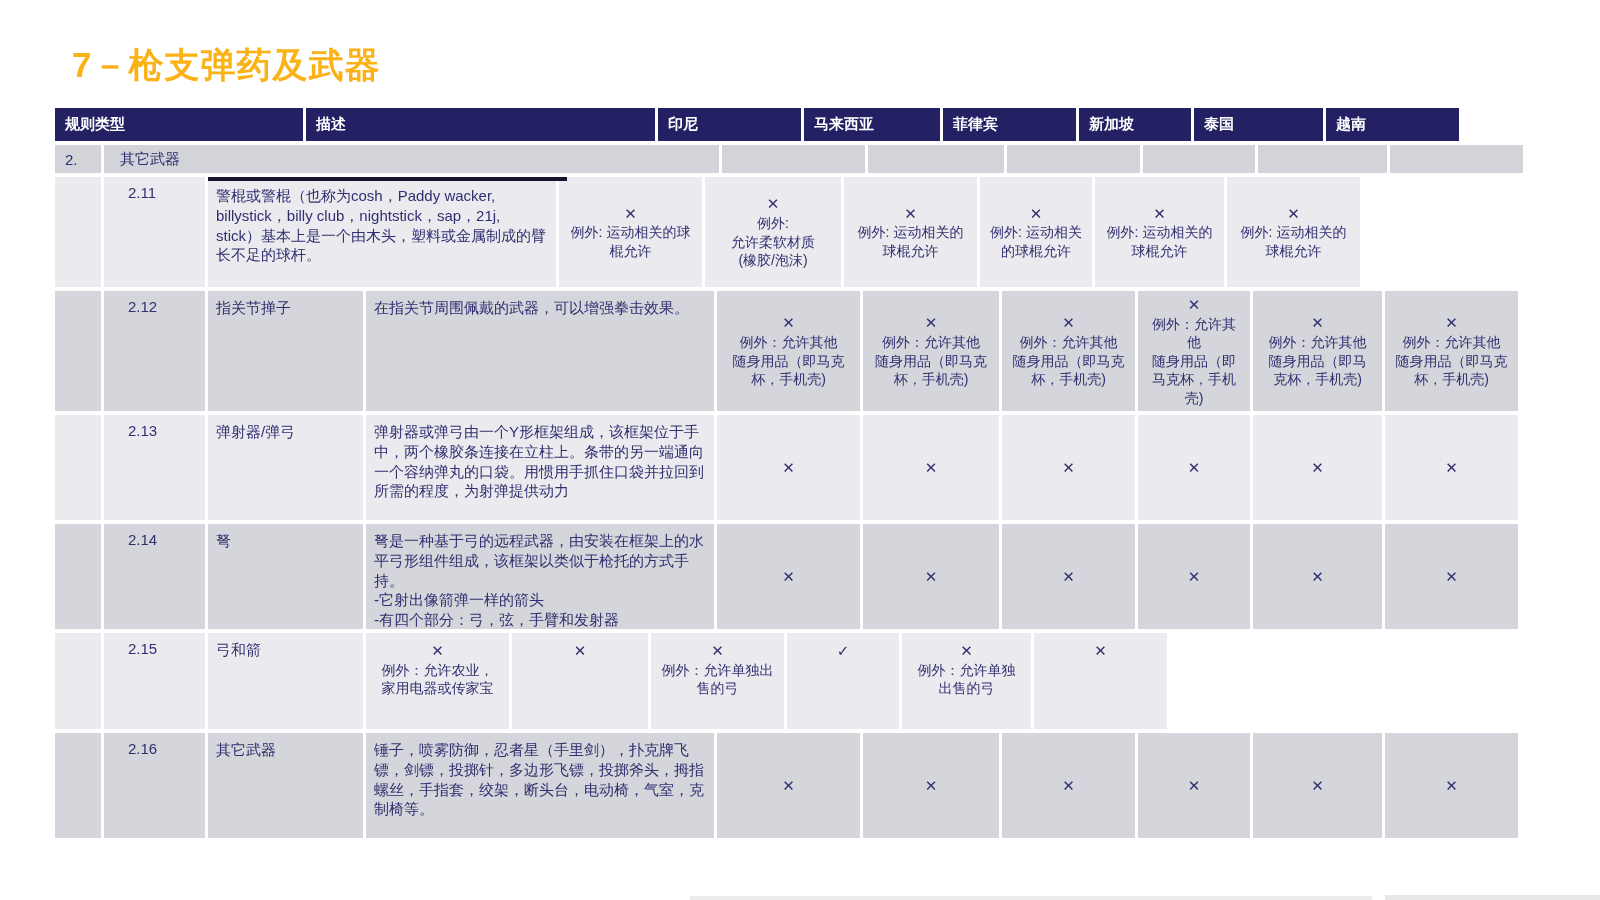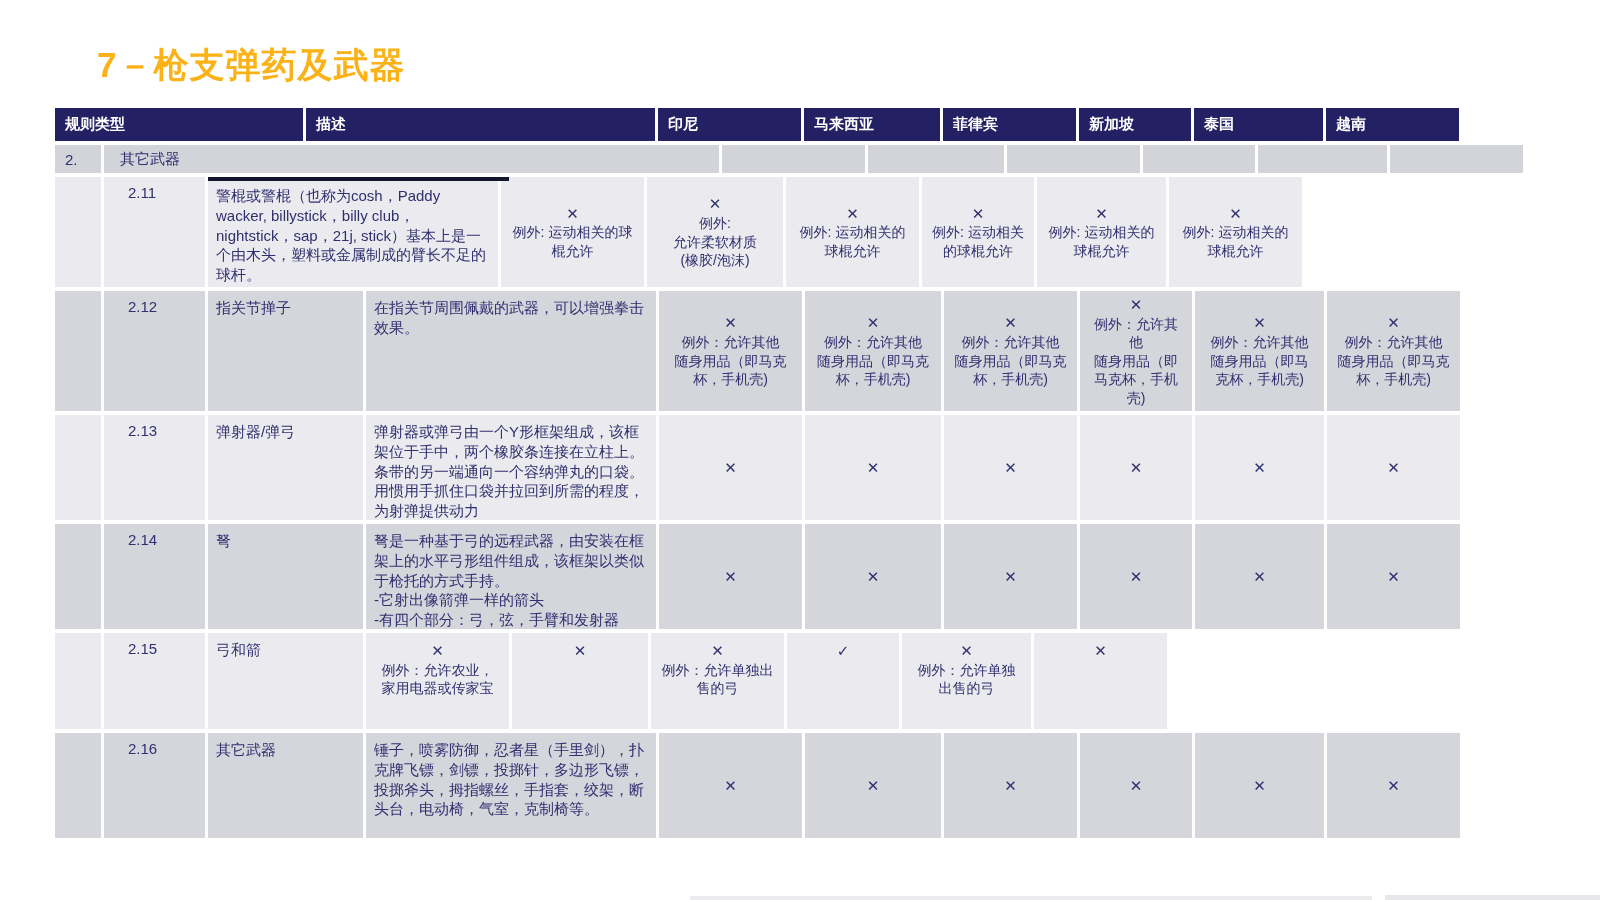--- a/index.html
+++ b/index.html
@@ -3,33 +3,33 @@
 <meta charset="utf-8">
 <style>
   html,body{margin:0;padding:0}
   body{
     width:1600px;height:900px;overflow:hidden;position:relative;
     background:#ffffff;color:#312f6f;
     font-family:"Liberation Sans","DejaVu Sans",sans-serif;
   }
   .title{
     position:absolute;left:72px;top:42px;
-    font-size:35px;font-weight:bold;color:#fbb217;letter-spacing:1px;margin-left:25px;
+    font-size:35px;font-weight:bold;color:#fbb217;letter-spacing:1px;
   }
   .tbl{position:absolute;left:55px;top:108px;display:flex;flex-direction:column;row-gap:4px}
   .row{display:flex;column-gap:3px}
   .cell{box-sizing:border-box;flex:0 0 auto;height:100%}
   
   .head{height:33px}
   .head .cell{
     background:#232163;color:#ffffff;font-weight:bold;font-size:15px;
     display:flex;align-items:center;padding-left:10px;text-align:center;
   }
   .w-h0{width:248px}.w-h1{width:349px}
-  .w-num{width:46px}.w-id{width:101px}.w-name{width:155px}.w-desc{width:290px}
+  .w-num{width:46px}.w-id{width:101px}.w-name{width:155px}.w-desc{width:348px}
   .w-merge{width:615px}
   .w-c0{width:143px}.w-c1{width:136px}.w-c2{width:133px}.w-c3{width:112px}.w-c4{width:129px}.w-c5{width:133px}
   
   .sec{height:28px}
   .sec .cell{background:#d3d3da;font-size:15px;display:flex;align-items:center}
   .sec .num{padding-left:10px}
   .sec .merge{padding-left:16px}
   
   .light .cell{background:#ebebef}
   .dark .cell{background:#d5d5dc}

